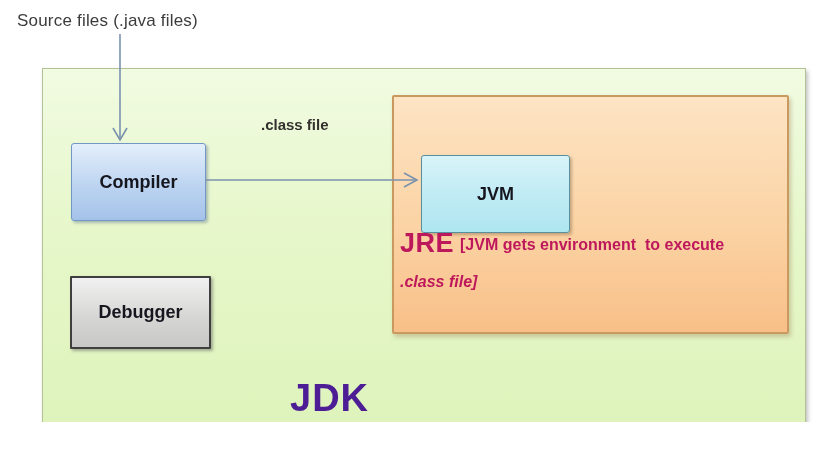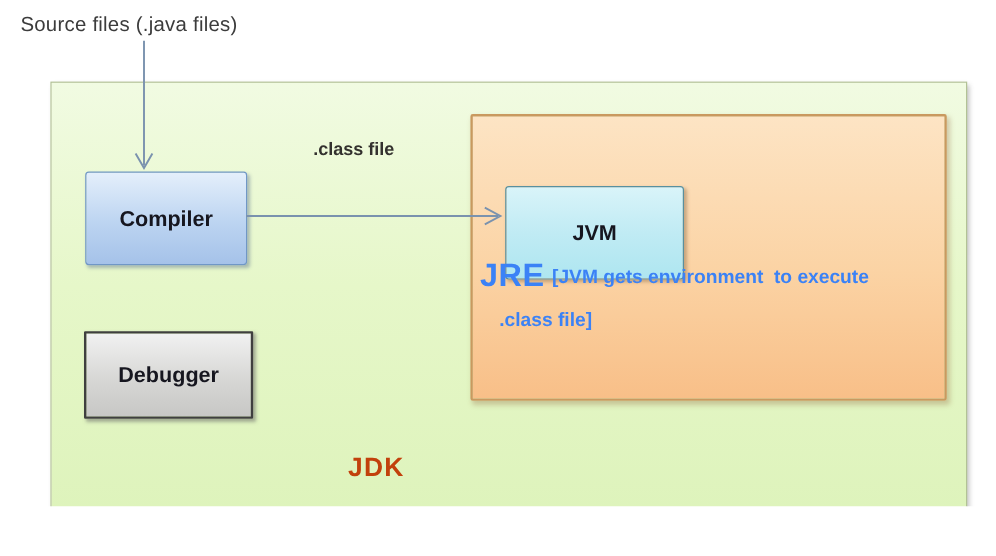--- a/index.html
+++ b/index.html
@@ -85,47 +85,48 @@
   }
   .classfile-label {
     position: absolute;
     left: 261px; top: 116px;
     font-size: 15px;
     font-weight: bold;
     color: #33312e;
   }
   .jre-caption {
     position: absolute;
-    left: 400px; top: 214px;
+    left: 400px; top: 228px;
     width: 370px;
-    color: #3b82f6;
+    color: #be185d;
   }
   .jre-caption .jre-word {
     font-size: 27px;
     font-weight: bold;
     vertical-align: -2px;
     letter-spacing: 0.5px;
   }
   .jre-caption .jre-note {
     font-size: 16px;
     font-weight: bold;
     white-space: pre-wrap;
     margin-left: 6px;
   }
   .jre-caption .jre-note-2 {
     display: block;
-    margin-left: 16px;
+    margin-left: 0;
     margin-top: 14px;
+    font-style: italic;
   }
   .jdk-label {
     position: absolute;
     left: 290px; top: 377px;
-    font-size: 22px;
+    font-size: 38px;
     font-weight: bold;
-    color: #c2410c;
+    color: #4c1d95;
     letter-spacing: 1px;
   }
   
   .arrow-layer {
     position: absolute;
     left: 0; top: 0;
     width: 830px; height: 463px;
     pointer-events: none;
   }
 </style>

